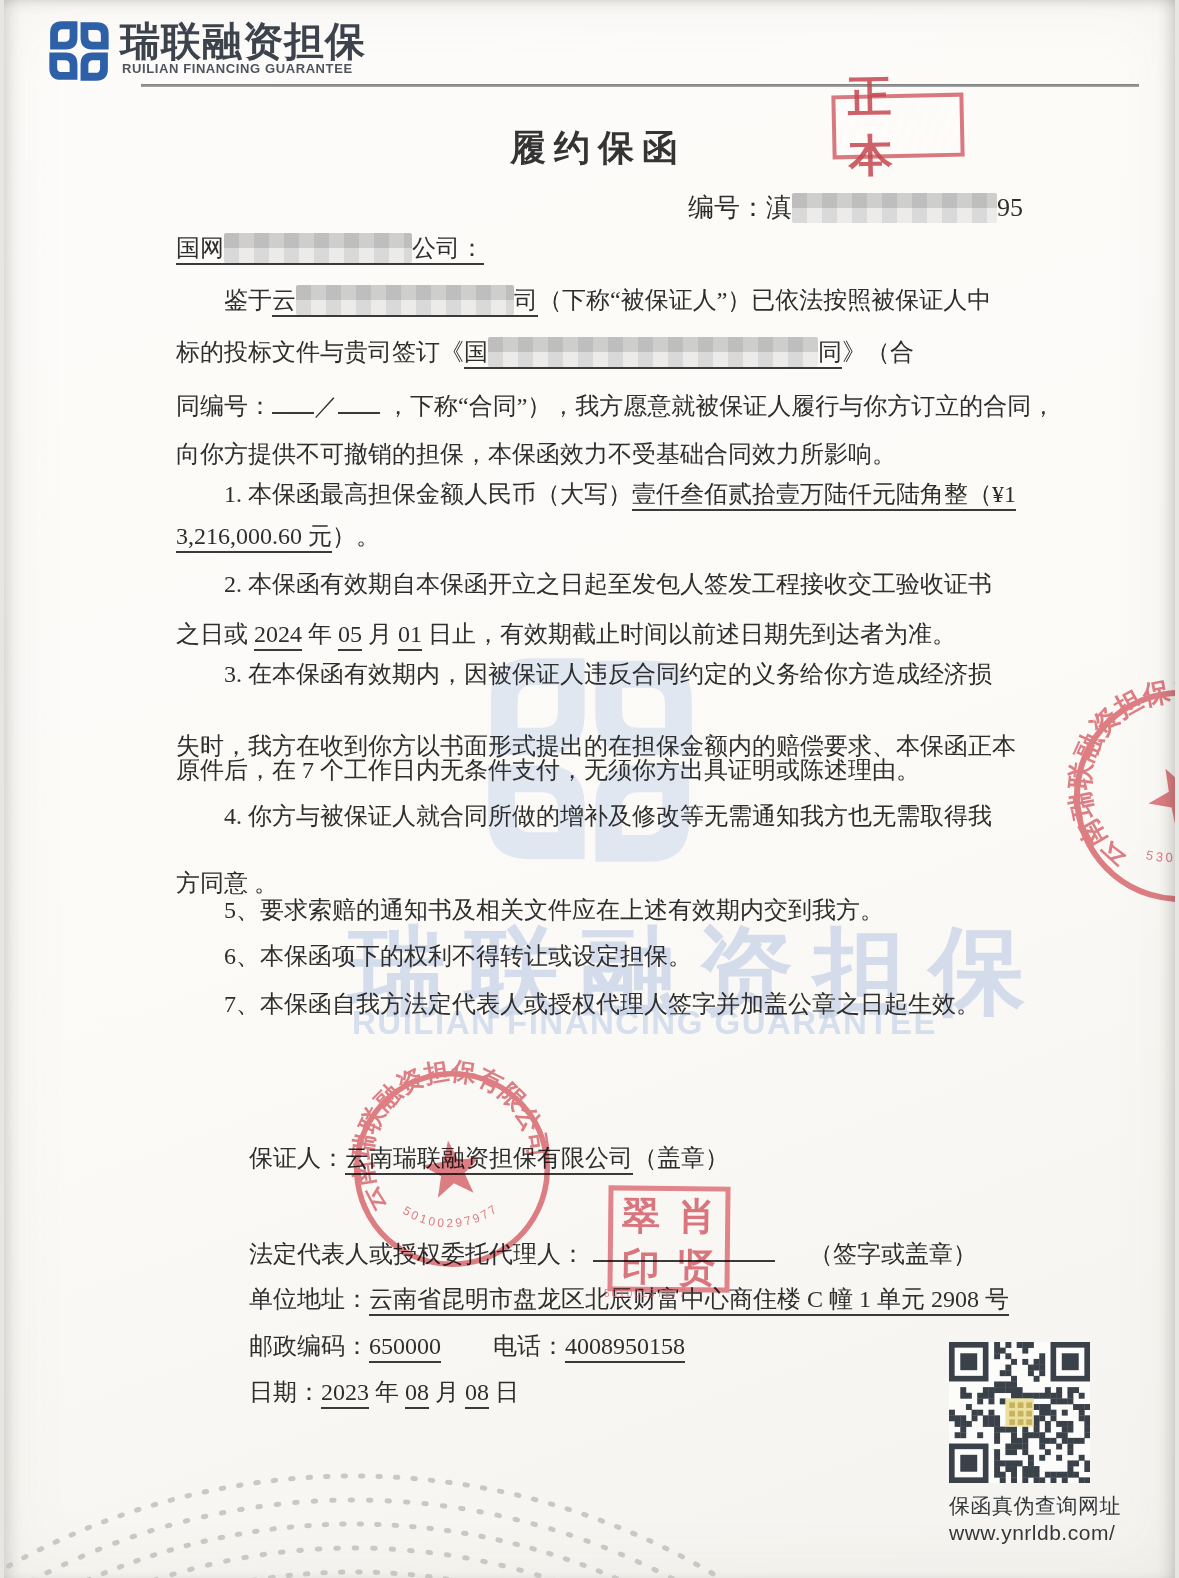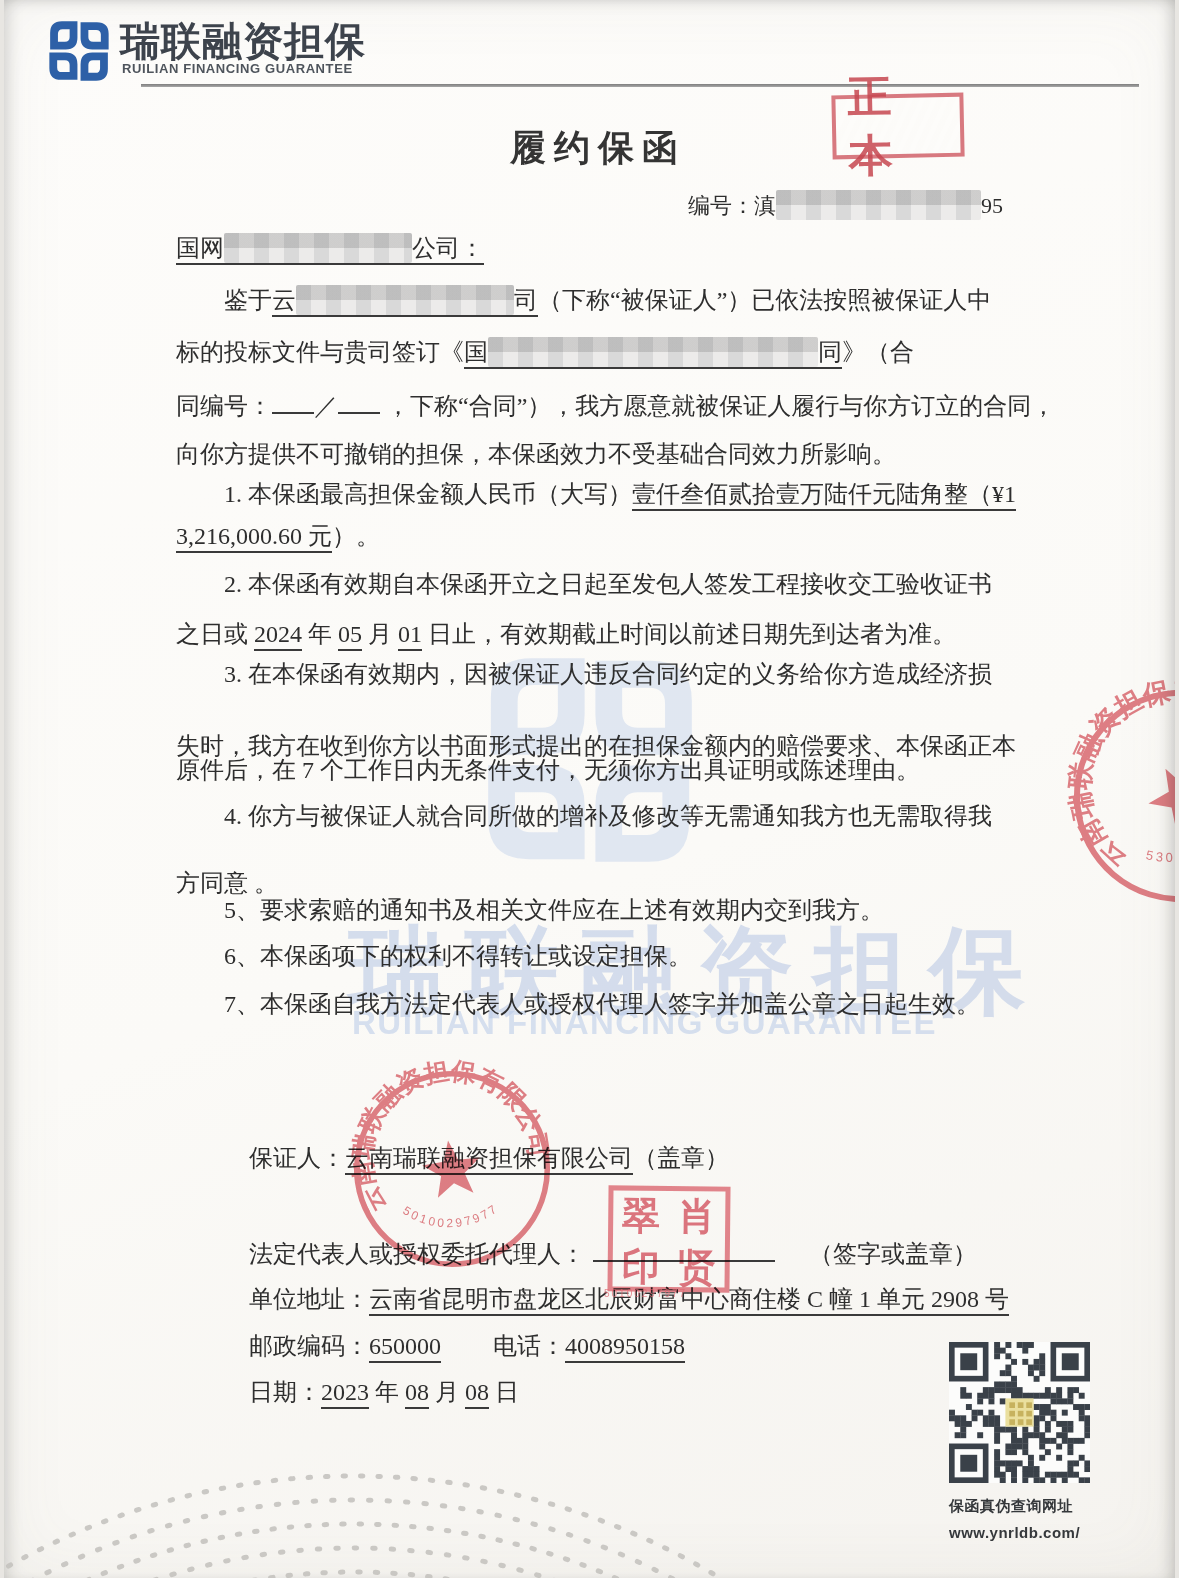--- a/index.html
+++ b/index.html
@@ -55,21 +55,21 @@
                border:5px solid rgba(224,103,114,.85); box-sizing:border-box; mix-blend-mode:multiply;
                display:grid; grid-template-columns:1fr 1fr; grid-template-rows:1fr 1fr;
                align-items:center; justify-items:center; transform:rotate(.6deg);
                color:rgba(219,96,108,.92); font-weight:bold; font-size:38px;
                font-family:"Liberation Serif",serif; opacity:.92; }
   .name-seal-num { position:absolute; left:600px; top:1288px; font-size:10px; letter-spacing:2px;
                color:rgba(224,103,114,.75); z-index:5; font-family:"Liberation Sans",sans-serif; }
   
   .qr { position:absolute; left:945px; top:1342px; z-index:3; }
   .qr-caption { position:absolute; left:945px; top:1492px; z-index:3;
-                font-family:"Liberation Sans",sans-serif; font-weight:bold; font-size:15px;
+                font-family:"Liberation Sans",sans-serif; font-weight:normal; font-size:21px;
                 line-height:27px; color:#35383b; letter-spacing:.5px; }
   
   .dots { position:absolute; left:-20px; top:1424px; z-index:1; }
 </style>
 </head>
 <body>
 
 <div class="page">
 
   <svg class="logo-icon" width="78" height="78" viewBox="0 0 100 100">
@@ -88,21 +88,21 @@
   <div class="header-rule"></div>
 
   <svg class="wm-icon" width="268" height="268" viewBox="0 0 100 100">
     <use href="#logo-shape"></use>
   </svg>
   <div class="wm-cn">瑞联融资担保</div>
   <div class="wm-en">RUILIAN FINANCING GUARANTEE</div>
 
   <div class="doc-title">履约保函</div>
   <div class="stamp-original">正本</div>
-  <div class="line" style="left:684px; top:190px; width:420px; font-size:22px;">
+  <div class="line" style="left:684px; top:190px; width:420px; font-size:26px;">
     <span>编号：滇</span><span class="blur" style="width:205px;"></span><span>95</span>
   </div>
 
   <div class="line" style="top:232px;">
     <span class="u"><span>国网</span><span class="blur" style="width:188px;"></span><span>公司：</span></span>
   </div>
 
   <div class="line ind" style="top:284px;">
     <span>鉴于</span><span class="u"><span>云</span><span class="blur" style="width:218px;"></span><span>司</span></span><span>（下称“被保证人”）已依法按照被保证人中</span>
   </div>

